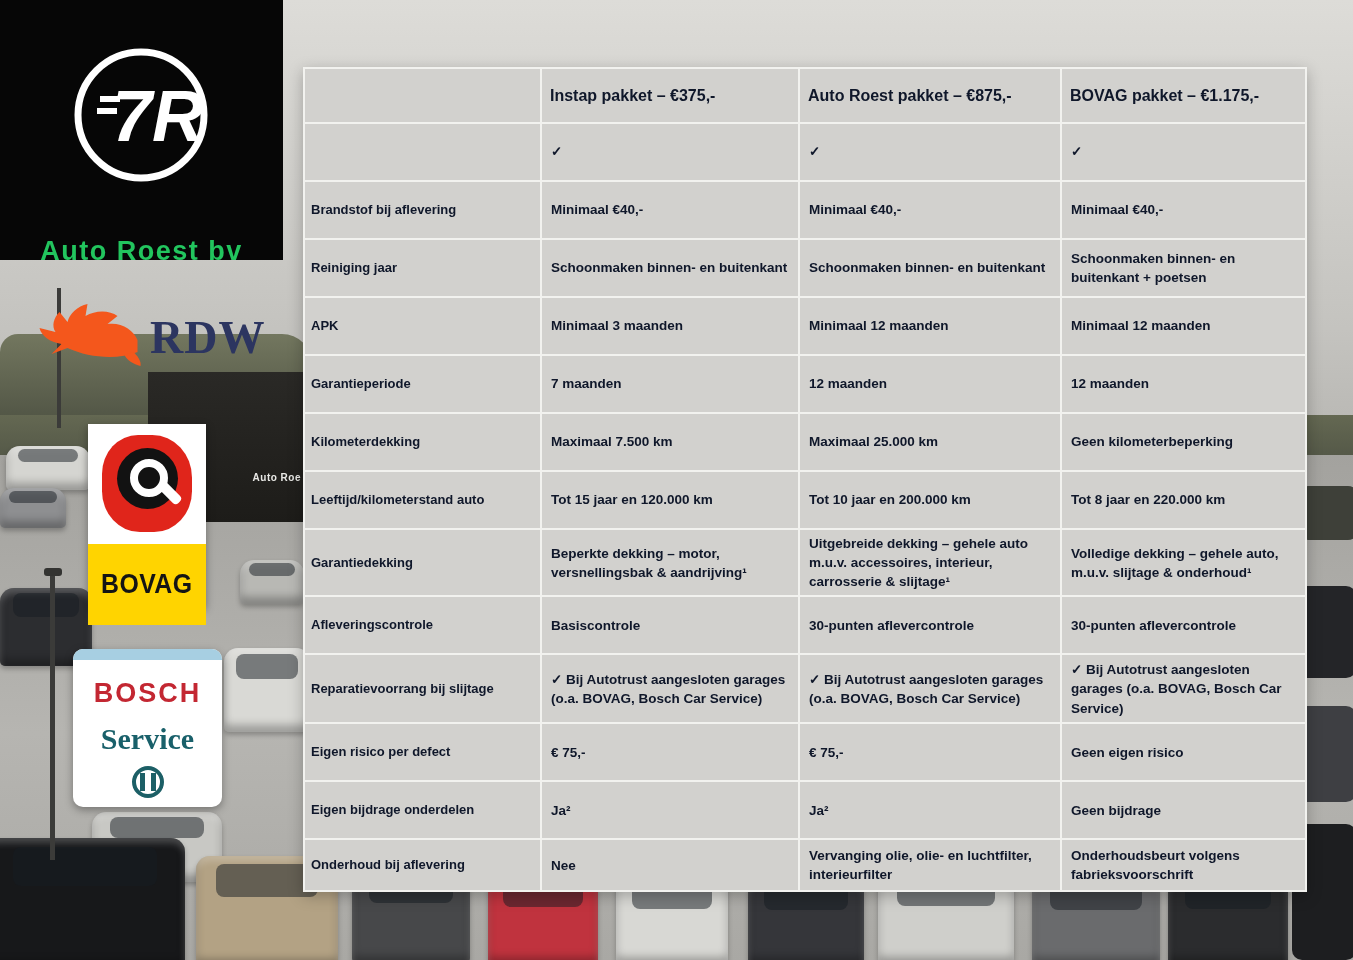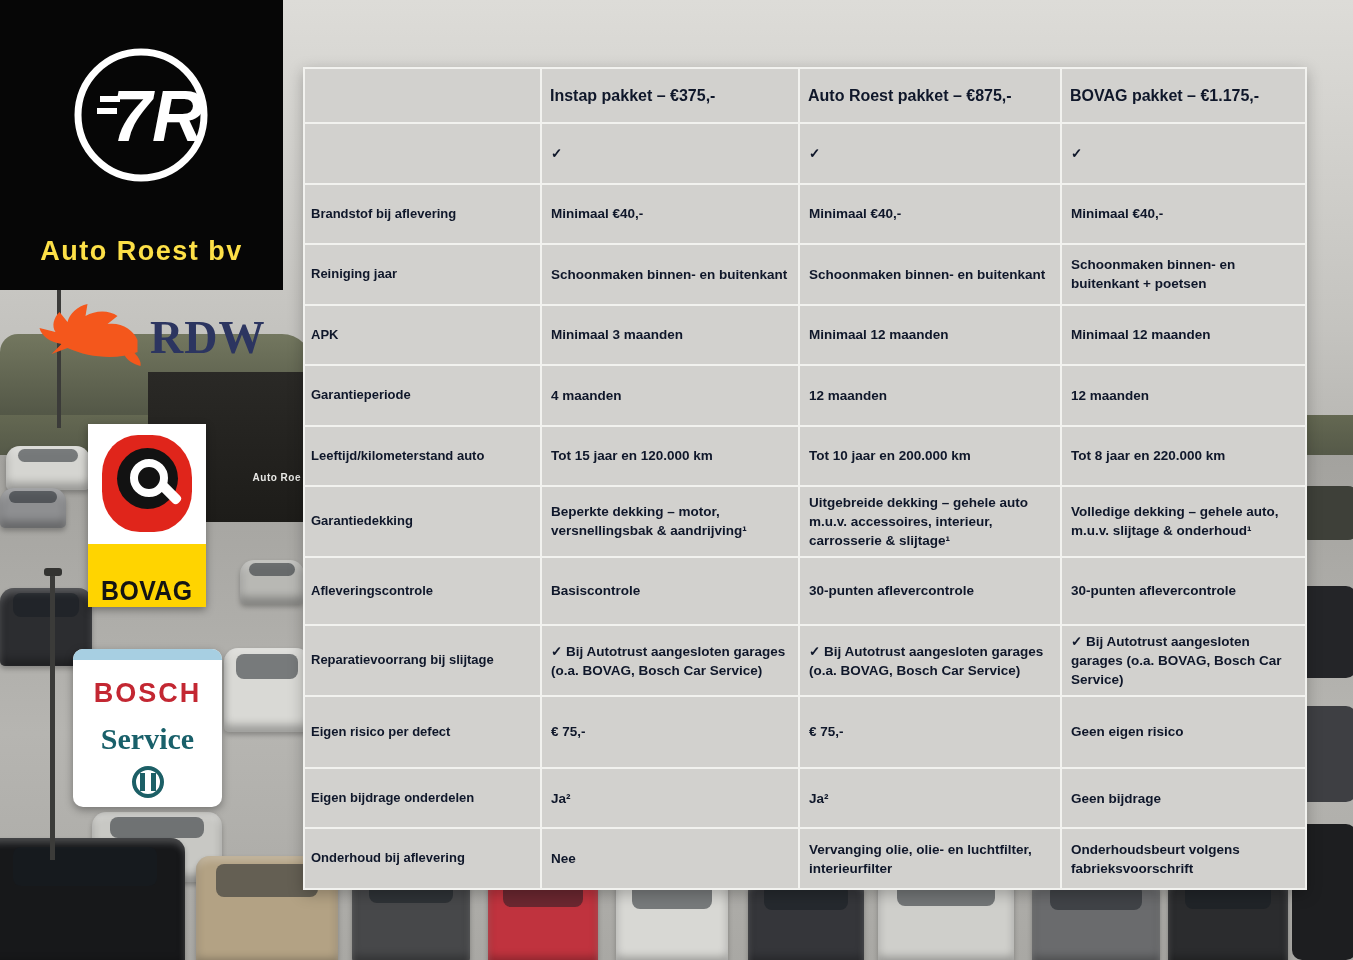--- a/index.html
+++ b/index.html
@@ -20,37 +20,37 @@
     background:linear-gradient(#2a2926,#1d1c19);}
   .building-sign{position:absolute;right:5px;top:100px;color:#e9e9e6;font-size:10px;font-weight:bold;letter-spacing:.5px;}
   .car{position:absolute;z-index:5;border-radius:14px 14px 5px 5px;
     box-shadow:inset 0 5px 7px rgba(255,255,255,.22), inset 0 -7px 9px rgba(0,0,0,.28), 0 3px 5px rgba(0,0,0,.25);}
   .car::before{content:"";position:absolute;left:14%;right:14%;top:7%;height:30%;
     background:rgba(22,27,33,.5);border-radius:8px;}
   .pole{position:absolute;background:#3b3b39;z-index:6;}
   .pole-head{position:absolute;background:#333331;z-index:6;border-radius:3px;}
   .blob{position:absolute;z-index:5;border-radius:10px;}
   
-  .brand-panel{position:absolute;left:0;top:0;width:283px;height:290px;background:#060606;z-index:10;}
+  .brand-panel{position:absolute;left:0;top:0;width:283px;height:260px;background:#060606;z-index:10;}
   .monogram{position:absolute;left:66px;top:40px;}
   .brand-name{position:absolute;left:0;top:236px;width:283px;text-align:center;
-    color:#fde047;font-size:27px;font-weight:bold;letter-spacing:1.5px;}
+    color:#22c55e;font-size:27px;font-weight:bold;letter-spacing:1.5px;}
   
   .rdw{position:absolute;left:36px;top:302px;display:flex;align-items:center;gap:6px;z-index:11;}
   .rdw-text{font-family:"Liberation Serif",serif;font-weight:bold;font-size:46px;color:#2c3560;letter-spacing:1px;}
   
   .bovag{position:absolute;left:88px;top:424px;width:118px;height:183px;z-index:11;
     box-shadow:0 3px 8px rgba(0,0,0,.35);}
   .bovag-mark{position:relative;width:118px;height:120px;background:#ffffff;}
   .bovag-red{position:absolute;left:14px;top:11px;width:90px;height:97px;background:#e0251b;
     border-radius:40% 44% 42% 42%;}
   .bovag-black{position:absolute;left:15px;top:13px;width:61px;height:61px;background:#121212;border-radius:50%;}
   .bovag-ring{position:absolute;left:13px;top:11px;width:22px;height:22px;border:8px solid #fff;border-radius:50%;}
   .bovag-handle{position:absolute;left:40px;top:40px;width:26px;height:10px;background:#fff;border-radius:4px;transform:rotate(45deg);}
-  .bovag-band{width:118px;height:63px;background:#ffd400;display:flex;align-items:flex-end;justify-content:center;}
+  .bovag-band{width:118px;height:81px;background:#ffd400;display:flex;align-items:center;justify-content:center;}
   .bovag-text{font-weight:bold;font-size:27px;color:#141414;transform:scaleX(.92);letter-spacing:0.5px;}
   
   .bosch{position:absolute;left:73px;top:649px;width:149px;height:158px;z-index:11;
     background:#fff;border-radius:10px;box-shadow:0 3px 8px rgba(0,0,0,.35);overflow:hidden;
     display:flex;flex-direction:column;align-items:center;}
   .bosch-topband{width:100%;height:11px;background:#a7cfe2;}
   .bosch-name{margin-top:18px;font-weight:bold;font-size:27px;letter-spacing:2px;color:#c32732;}
   .bosch-sub{font-family:"Liberation Serif",serif;font-weight:bold;font-size:30px;color:#19606a;margin-top:13px;}
   .bosch-symbol{margin-top:8px;}
   
@@ -193,23 +193,29 @@
           <td>Schoonmaken binnen- en buitenkant + poetsen</td>
         </tr>
         <tr>
           <th>APK</th>
           <td>Minimaal 3 maanden</td>
           <td>Minimaal 12 maanden</td>
           <td>Minimaal 12 maanden</td>
         </tr>
         <tr>
           <th>Garantieperiode</th>
-          <td>4 maanden</td>
+          <td>7 maanden</td>
           <td>12 maanden</td>
           <td>12 maanden</td>
+        </tr>
+        <tr>
+          <th>Kilometerdekking</th>
+          <td>Maximaal 7.500 km</td>
+          <td>Maximaal 25.000 km</td>
+          <td>Geen kilometerbeperking</td>
         </tr>
         <tr>
           <th>Leeftijd/kilometerstand auto</th>
           <td>Tot 15 jaar en 120.000 km</td>
           <td>Tot 10 jaar en 200.000 km</td>
           <td>Tot 8 jaar en 220.000 km</td>
         </tr>
         <tr>
           <th>Garantiedekking</th>
           <td>Beperkte dekking – motor, versnellingsbak &amp; aandrijving¹</td>

